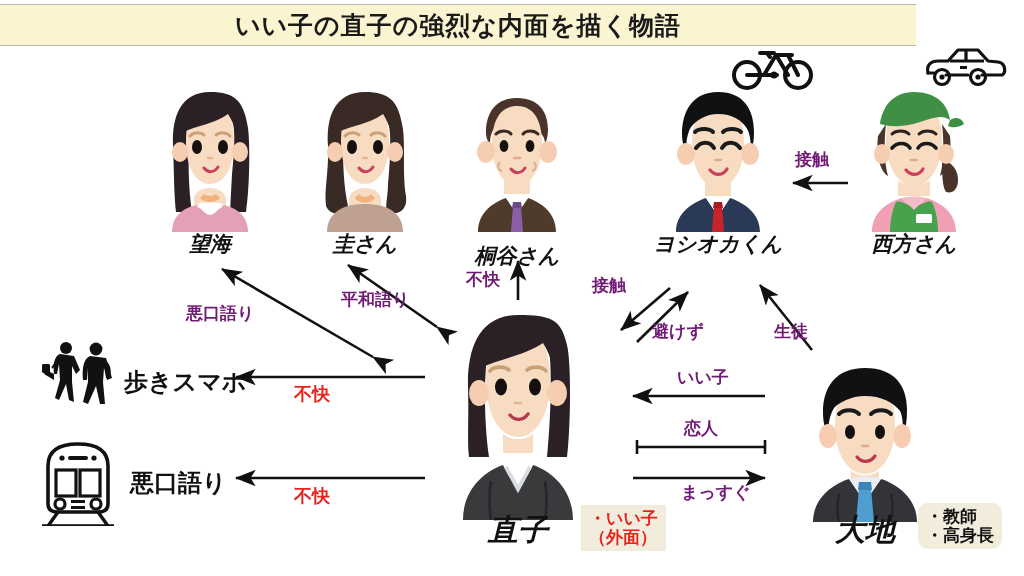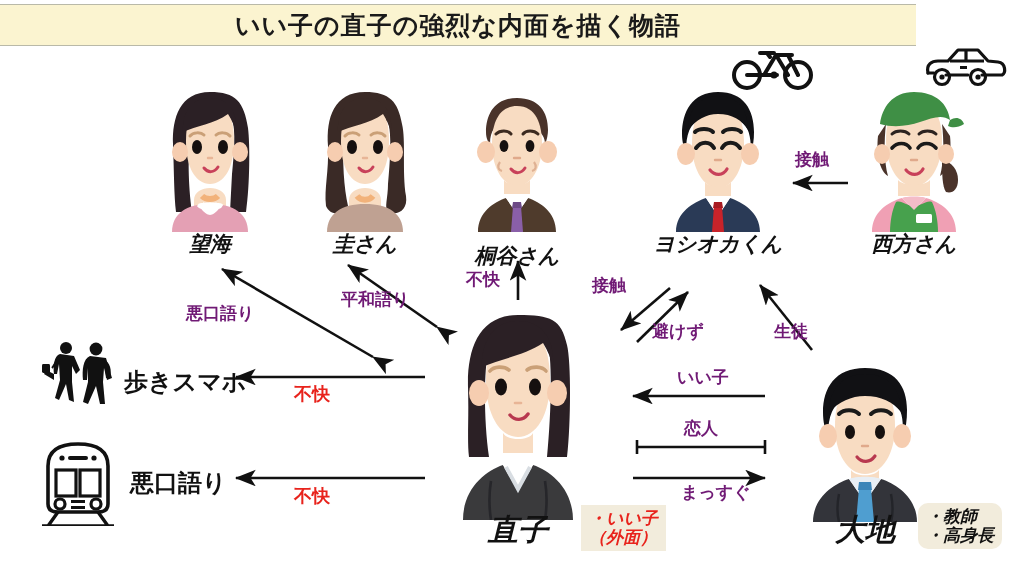--- a/index.html
+++ b/index.html
@@ -15,21 +15,21 @@
   #title-text{font-size:25px;font-weight:bold;color:#1a1a1a;letter-spacing:1px;}
   .name{position:absolute;font-weight:bold;color:#111;white-space:nowrap;
         font-size:21px;text-align:center;font-style:italic;}
   .name.big{font-size:30px;}
   .edge-lbl{position:absolute;font-weight:bold;font-size:17px;color:#701a75;white-space:nowrap;}
   .edge-lbl.red{color:#e8231c;font-size:18px;}
   .node-lbl{position:absolute;font-weight:bold;font-size:24px;color:#111;white-space:nowrap;}
 
   
   .note{position:absolute;background:#f2ecdc;padding:4px 8px;
-        font-weight:bold;line-height:1.12;white-space:nowrap;font-style:italic;}
+        font-weight:bold;line-height:1.12;white-space:nowrap;}
   .note.red{color:#e8231c;font-size:17px;}
   .note.blk{color:#111;font-size:17px;}
 
   
   #edges{position:absolute;left:0;top:0;width:1024px;height:576px;}
 
   
   .person{position:absolute;}
   .person svg{display:block;}
   .icon-art{position:absolute;}

